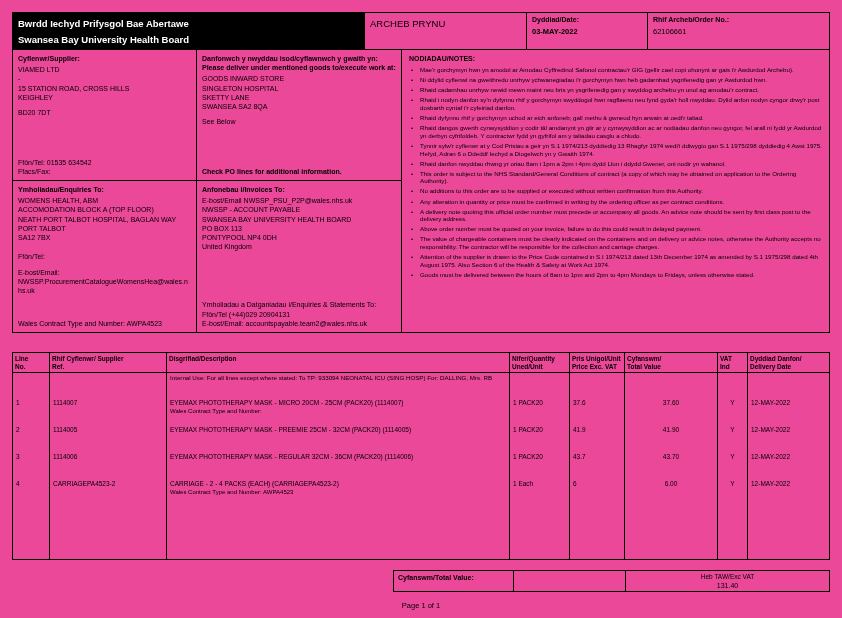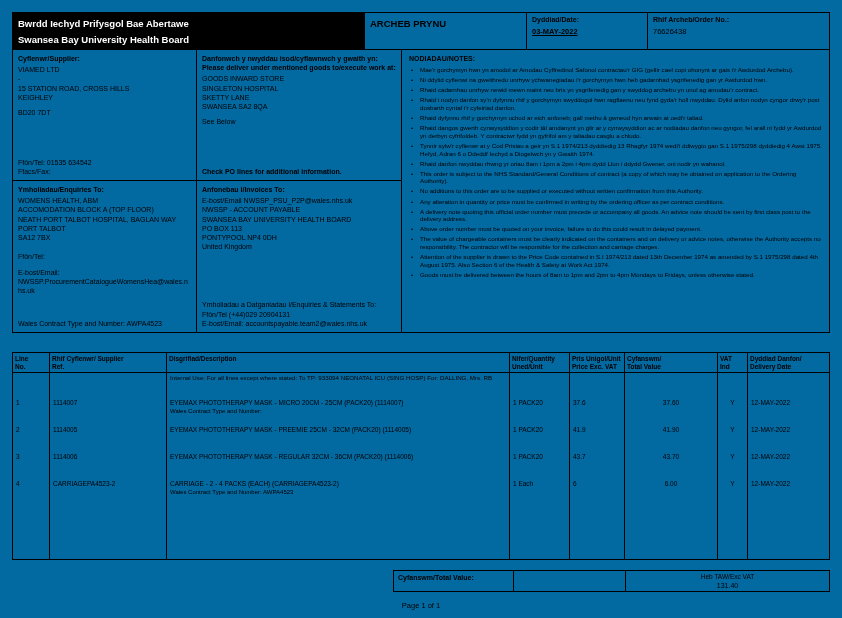--- a/index.html
+++ b/index.html
@@ -1,30 +1,30 @@
 <!DOCTYPE html>
 <html><head>
 <meta charset="utf-8">
 <style>
   * { margin:0; padding:0; box-sizing:border-box; }
   html,body { background:#ffffff; }
   body { width:842px; height:618px; font-family:"Liberation Sans", sans-serif; color:#000; }
-  .page { width:842px; height:618px; padding:12px 12px 0 12px; position:relative; background:#0369a1; }
+  .page { width:842px; height:618px; padding:12px 12px 0 12px; position:relative; background:#ec4899; }
 
   
   .band-header { display:flex; height:38px; }
   .hcell { border:1px solid #000; padding:3px 5px; }
   .hcell + .hcell { margin-left:-1px; }
   .org { width:353px; background:#000; color:#fff; font-weight:700; font-size:9.5px; line-height:1.7; }
-  .title { width:163px; font-weight:700; font-size:9.5px; line-height:1.7; }
+  .title { width:163px; font-weight:400; font-size:9.5px; line-height:1.7; }
   .hdate { width:122px; font-size:7px; }
   .horder { flex:1; font-size:7px; }
   .lbl { font-weight:700; }
   .hval { margin-top:4px; font-size:7.5px; }
-  .hval.bold { font-weight:700;text-decoration:underline; }
+  .hval.bold { font-weight:700; }
 
   
   .band-mid { display:flex; margin-top:-1px; height:284px; }
   .colL { width:185px; display:flex; flex-direction:column; }
   .colM { width:206px; display:flex; flex-direction:column; margin-left:-1px; }
   .colN { flex:1; margin-left:-1px; }
   .box { border:1px solid #000; padding:4px 5px; font-size:7px; line-height:1.32; display:flex; flex-direction:column; }
   .box + .box { margin-top:-1px; }
   .box-supplier, .box-deliver { height:132px; }
   .box-enquiries, .box-invoices { flex:1; }
@@ -83,21 +83,21 @@
     </div>
     <div class="hcell title">
       <div>ARCHEB PRYNU</div>
     </div>
     <div class="hcell hdate">
       <div class="lbl">Dyddiad/Date:</div>
       <div class="hval bold">03-MAY-2022</div>
     </div>
     <div class="hcell horder">
       <div class="lbl">Rhif Archeb/Order No.:</div>
-      <div class="hval">76626438</div>
+      <div class="hval">62106661</div>
     </div>
   </div>
 
   <div class="band-mid">
 
     <div class="colL">
       <div class="box box-supplier">
         <div class="blabel">Cyflenwr/Supplier:</div>
         <div class="line">VIAMED LTD</div>
         <div class="line">-</div>

